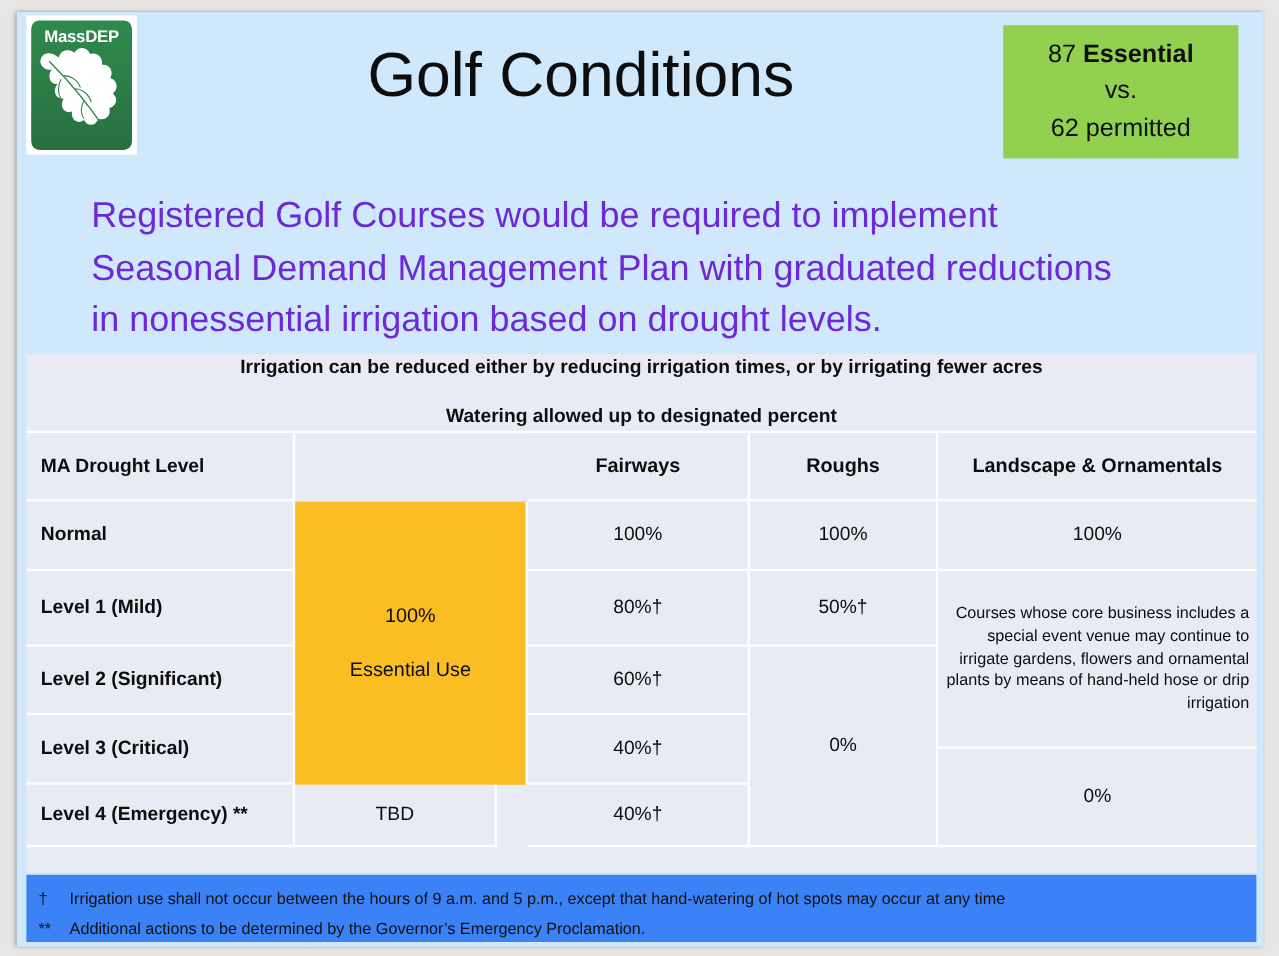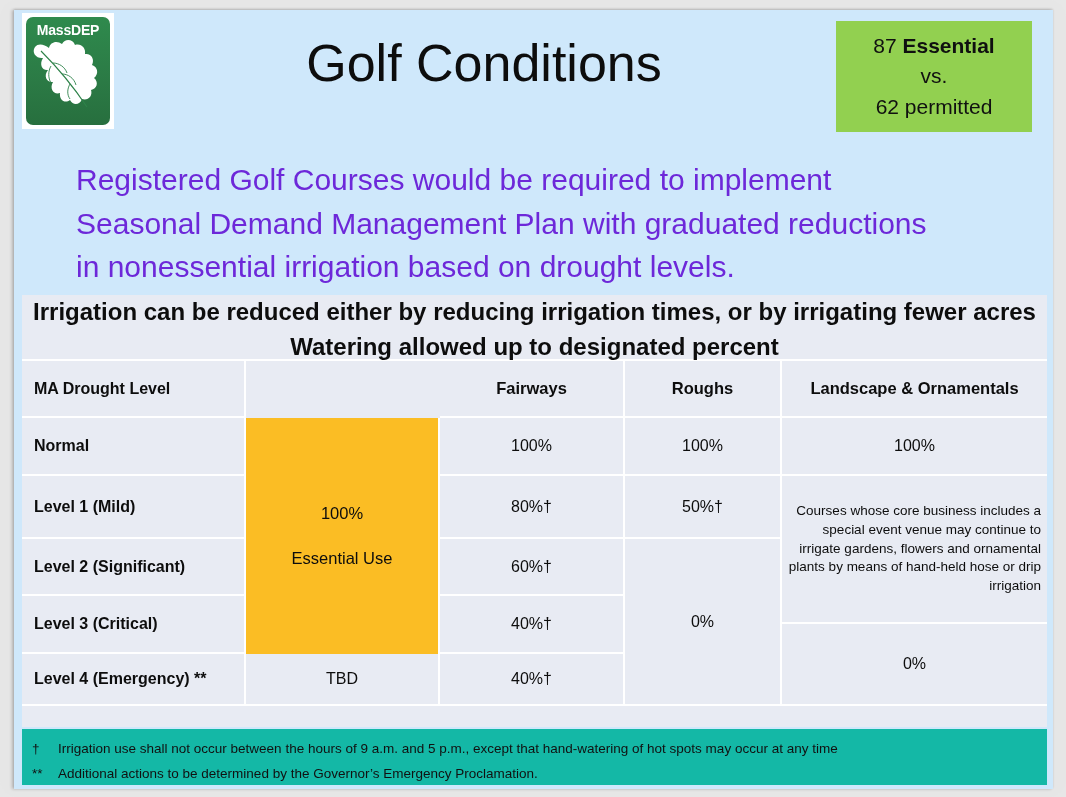--- a/index.html
+++ b/index.html
@@ -46,21 +46,21 @@
     position:absolute;left:62px;top:148px;width:960px;
     font-size:30px;line-height:1.45;color:#6d28d9;
   }
   
   .tbl{
     position:absolute;left:8px;top:285px;width:1025px;height:432px;
     background:#e8ebf3;box-sizing:border-box;
   }
   .tbl-caption{
     height:64px;display:flex;flex-direction:column;align-items:center;
-    justify-content:flex-start;font-weight:bold;font-size:24px;color:#0d0d0d;
+    justify-content:space-between;font-weight:bold;font-size:16px;color:#0d0d0d;
     line-height:1.45;text-align:center;border-bottom:2px solid #fff;
   }
   .grid{position:relative;height:368px;}
   .cell{
     position:absolute;box-sizing:border-box;background:#e8ebf3;
     border-right:2px solid #ffffff;border-bottom:2px solid #ffffff;
     display:flex;align-items:center;justify-content:center;
     font-size:16px;color:#0d0d0d;text-align:right;padding:0 6px;
   }
   .cell.head{font-weight:bold;font-size:16.5px;}
@@ -68,21 +68,21 @@
   .cell.orange{
     background:#fbbd24;flex-direction:column;border-right:2px solid #ffffff;
     font-family:"Liberation Sans",sans-serif;font-size:16.5px;border-bottom:none;
   }
   .cell.orange .l1{margin-bottom:26px;}
   .cell.para{font-size:13.5px;line-height:1.4;}
   .cell.nor{border-right:none;}
   
   .notes{
     position:absolute;left:8px;top:719px;width:1025px;height:56px;
-    background:#14b8a6;box-sizing:border-box;padding:8px 12px 0 10px;
+    background:#3b82f6;box-sizing:border-box;padding:8px 12px 0 10px;
     font-size:13.5px;color:#111;line-height:1.85;
   }
   .notes .mk{display:inline-block;width:26px;}
 </style>
 </head>
 <body>
 
 <div class="slide-outer">
  <div class="slide">
 
@@ -133,21 +133,21 @@
       <div class="cell lbl" style="left:0;top:57px;width:224px;height:58px;">Normal</div>
       <div class="cell lbl" style="left:0;top:115px;width:224px;height:63px;">Level 1 (Mild)</div>
       <div class="cell lbl" style="left:0;top:178px;width:224px;height:57px;">Level 2 (Significant)</div>
       <div class="cell lbl" style="left:0;top:235px;width:224px;height:58px;">Level 3 (Critical)</div>
       <div class="cell lbl" style="left:0;top:293px;width:224px;height:52px;">Level 4 (Emergency) **</div>
 
       <div class="cell orange" style="left:224px;top:57px;width:194px;height:236px;">
         <div class="l1">100%</div>
         <div>Essential Use</div>
       </div>
-      <div class="cell" style="left:224px;top:293px;width:194px;height:52px;">TBD</div>
+      <div class="cell" style="left:224px;top:293px;width:168px;height:52px;">TBD</div>
 
       <div class="cell" style="left:418px;top:57px;width:185px;height:58px;">100%</div>
       <div class="cell" style="left:418px;top:115px;width:185px;height:63px;">80%†</div>
       <div class="cell" style="left:418px;top:178px;width:185px;height:57px;">60%†</div>
       <div class="cell" style="left:418px;top:235px;width:185px;height:58px;">40%†</div>
       <div class="cell" style="left:418px;top:293px;width:185px;height:52px;">40%†</div>
 
       <div class="cell" style="left:603px;top:57px;width:157px;height:58px;">100%</div>
       <div class="cell" style="left:603px;top:115px;width:157px;height:63px;">50%†</div>
       <div class="cell" style="left:603px;top:178px;width:157px;height:167px;">0%</div>

